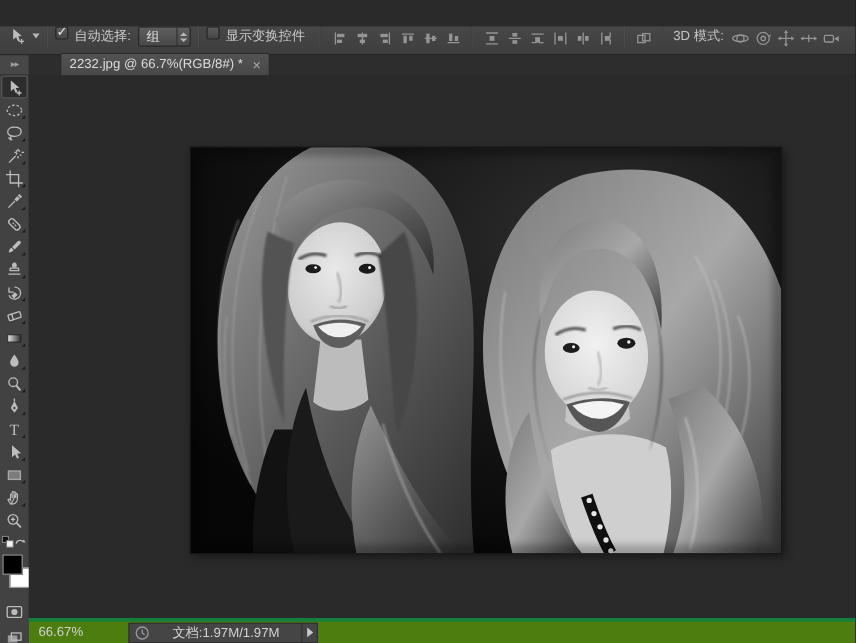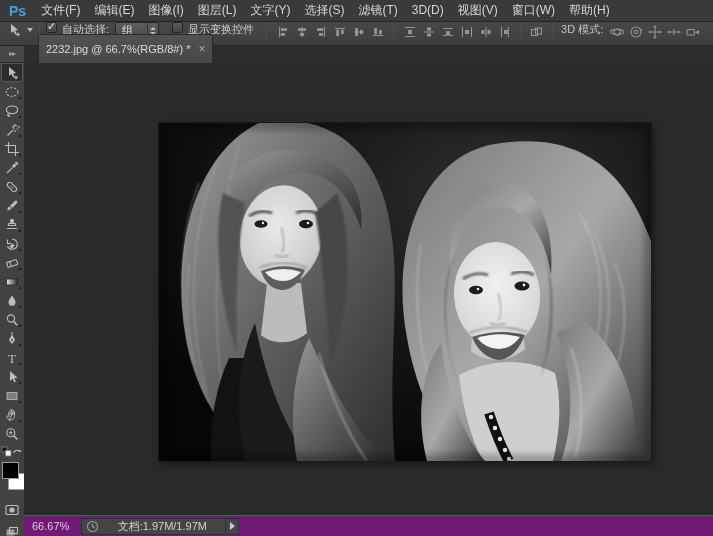--- a/index.html
+++ b/index.html
@@ -35,21 +35,21 @@
   .obtn{width:19px;height:19px;display:inline-flex;align-items:center;justify-content:center;border-radius:2px;flex:0 0 auto;}
   .mode3d-label{white-space:nowrap;color:#c4c4c4;margin:0 4px 0 2px;}
   svg.oicon{stroke:#949494;fill:none;stroke-width:1.1;}
   svg.oicon .f{fill:#949494;stroke:none;}
 
   
   .tools-header{position:absolute;left:0;top:46px;width:24px;height:17px;background:#474747;
                 border-bottom:1px solid #2c2c2c;color:#9f9f9f;font-size:8px;line-height:16px;
                 text-align:center;letter-spacing:-1px;}
   .tabrow{position:absolute;left:24px;top:46px;width:689px;height:17px;background:#2d2d2d;display:flex;align-items:flex-end;}
-  .tab{height:29px;margin-left:14px;background:linear-gradient(#525252,#484848);
+  .tab{height:19px;margin-left:26px;background:linear-gradient(#525252,#484848);
        border:1px solid #2a2a2a;border-bottom:none;border-radius:2px 2px 0 0;
        display:flex;align-items:center;padding:0 7px;font-size:11px;color:#dadada;white-space:nowrap;}
   .tab-close{margin-left:8px;color:#a8a8a8;font-size:12px;line-height:10px;}
 
   
   .toolbar{position:absolute;left:0;top:63px;width:24px;height:473px;background:#424242;
            display:flex;flex-direction:column;align-items:center;}
   .tool{width:22px;height:19px;display:flex;align-items:center;justify-content:center;position:relative;flex:0 0 auto;}
   .tool.selected{background:#2d2d2d;border:1px solid #555;border-radius:2px;}
   .tool .fly{position:absolute;right:2px;bottom:2px;width:0;height:0;
@@ -60,49 +60,35 @@
   .fg-swatch{position:absolute;left:2px;top:0;width:17px;height:17px;border:1px solid #9a9a9a;}
   .bg-swatch{position:absolute;left:8px;top:11px;width:17px;height:17px;border:1px solid #9a9a9a;}
   .minirow{width:24px;height:14px;position:relative;flex:0 0 auto;margin-top:2px;}
 
   
   .canvas-area{position:absolute;left:24px;top:63px;width:689px;height:452px;background:#2a2a2a;}
   .photo{position:absolute;left:135px;top:60px;width:492px;height:338px;
          box-shadow:0 0 0 1px #191919, 3px 3px 8px rgba(0,0,0,.45);}
 
   
-  .statusbar{position:absolute;left:24px;top:515px;width:689px;height:21px;background:#701a75;
-             border-top:1px solid #15803d;display:flex;align-items:center;font-size:11px;color:#cccccc;}
+  .statusbar{position:absolute;left:24px;top:515px;width:689px;height:21px;background:#4d7c0f;
+             border-top:3px solid #15803d;display:flex;align-items:center;font-size:11px;color:#cccccc;gap:26px;}
   .zoom-field{padding:0 10px 0 8px;color:#d2d2d2;}
   .doc-field{height:17px;min-width:158px;background:#454545;border:1px solid #303030;
              display:flex;align-items:center;margin-left:2px;}
   .doc-text{flex:1;text-align:center;padding:0 10px;color:#d2d2d2;}
   .status-arrow{width:13px;height:17px;display:flex;align-items:center;justify-content:center;
                 border-left:1px solid #303030;}
   .tri-right{width:0;height:0;border-top:4px solid transparent;border-bottom:4px solid transparent;border-left:5px solid #c9c9c9;}
 </style>
 </head>
 <body>
 
 <div class="app">
 
-  <div class="menubar">
-    <span class="ps-logo">Ps</span>
-    <span class="menu-item">文件(F)</span>
-    <span class="menu-item">编辑(E)</span>
-    <span class="menu-item">图像(I)</span>
-    <span class="menu-item">图层(L)</span>
-    <span class="menu-item">文字(Y)</span>
-    <span class="menu-item">选择(S)</span>
-    <span class="menu-item">滤镜(T)</span>
-    <span class="menu-item">3D(D)</span>
-    <span class="menu-item">视图(V)</span>
-    <span class="menu-item">窗口(W)</span>
-    <span class="menu-item">帮助(H)</span>
-  </div>
 
   <div class="optionsbar">
     <span class="tool-preview">
       <svg class="ticn" width="16" height="16" viewBox="0 0 16 16">
         <path class="f" d="M5 2v9l2.4-2 1.7 3.5 1.6-.8-1.6-3.3 3-.3z"></path>
         <path d="M12 10.5v4M10 12.5h4"></path>
       </svg>
       <span class="caret-down"></span>
     </span>
     <span class="vsep"></span>

